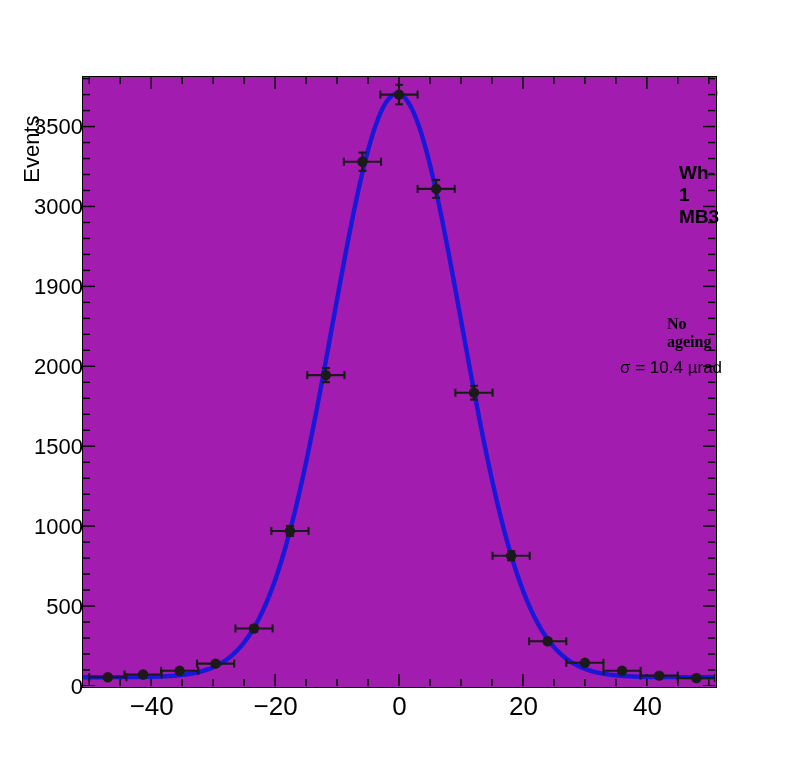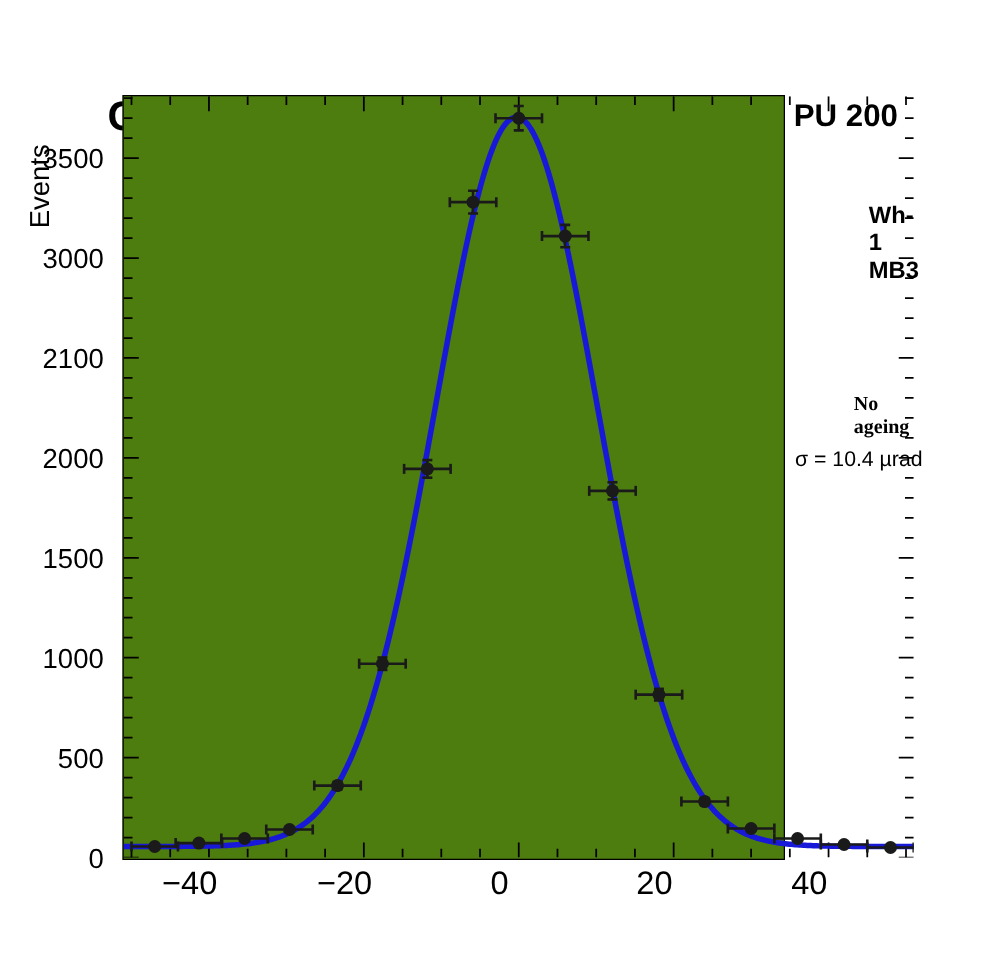--- a/index.html
+++ b/index.html
@@ -11,22 +11,22 @@
   .cms-logo{position:absolute;left:86px;top:38px;font-weight:bold;font-size:33px;
             letter-spacing:-0.5px;line-height:34px;font-family:"Liberation Sans",sans-serif;}
   .cms-sub{position:absolute;left:167px;top:44px;font-weight:bold;font-size:23px;
            line-height:26px;font-family:"Liberation Sans",sans-serif;}
   .cms-prelim{position:absolute;left:377px;top:45px;font-style:italic;font-size:22px;
               line-height:26px;font-family:"Liberation Serif",serif;}
   .cms-pu{position:absolute;left:635px;top:41px;font-weight:bold;font-size:25px;
           line-height:28px;font-family:"Liberation Sans",sans-serif;}
 
   
-  #frame{position:absolute;left:98px;top:76px;width:530px;height:612px;
-         border:1.6px solid #000;box-sizing:border-box;background:#4d7c0f;}
+  #frame{position:absolute;left:82px;top:76px;width:635px;height:612px;
+         border:1.6px solid #000;box-sizing:border-box;background:#a21caf;}
 
   
   .inplot{position:absolute;}
   #label-wh{left:596px;top:85px;font-weight:bold;font-size:19px;
             font-family:"Liberation Sans",sans-serif;}
   #label-ageing{left:553px;top:238px;font-weight:bold;font-size:16px;
                 font-family:"Liberation Serif",serif;margin-left:31px;}
   #label-sigma{left:537px;top:281px;font-size:17px;
                font-family:"Liberation Sans",sans-serif;white-space:nowrap;}
 
@@ -347,21 +347,21 @@
     <span class="inplot" id="label-ageing">No ageing</span>
     <span class="inplot" id="label-sigma">σ = 10.4  µrad</span>
   </div>
 
   <div id="ytick-labels">
       <span class="ytick-label" style="top: 675.6px;">0</span>
       <span class="ytick-label" style="top: 595.679px;">500</span>
       <span class="ytick-label" style="top: 515.757px; text-align: center;">1000</span>
       <span class="ytick-label" style="top: 435.836px;">1500</span>
       <span class="ytick-label" style="top: 355.915px;">2000</span>
-      <span class="ytick-label" style="top: 275.994px;">2100</span>
+      <span class="ytick-label" style="top: 275.994px;">1900</span>
       <span class="ytick-label" style="top: 196.072px;">3000</span>
       <span class="ytick-label" style="top: 116.151px;">3500</span>
     </div>
   <div id="xtick-labels">
       <span class="xtick-label" style="width: 80px; left: 111.757px; top: 695px;">−40</span>
       <span class="xtick-label" style="width: 80px; left: 235.678px; top: 695px;">−20</span>
       <span class="xtick-label" style="width: 80px; left: 359.6px; top: 695px;">0</span>
       <span class="xtick-label" style="width: 80px; left: 483.522px; top: 695px;">20</span>
       <span class="xtick-label" style="width: 80px; left: 607.443px; top: 695px;">40</span>
     </div>

